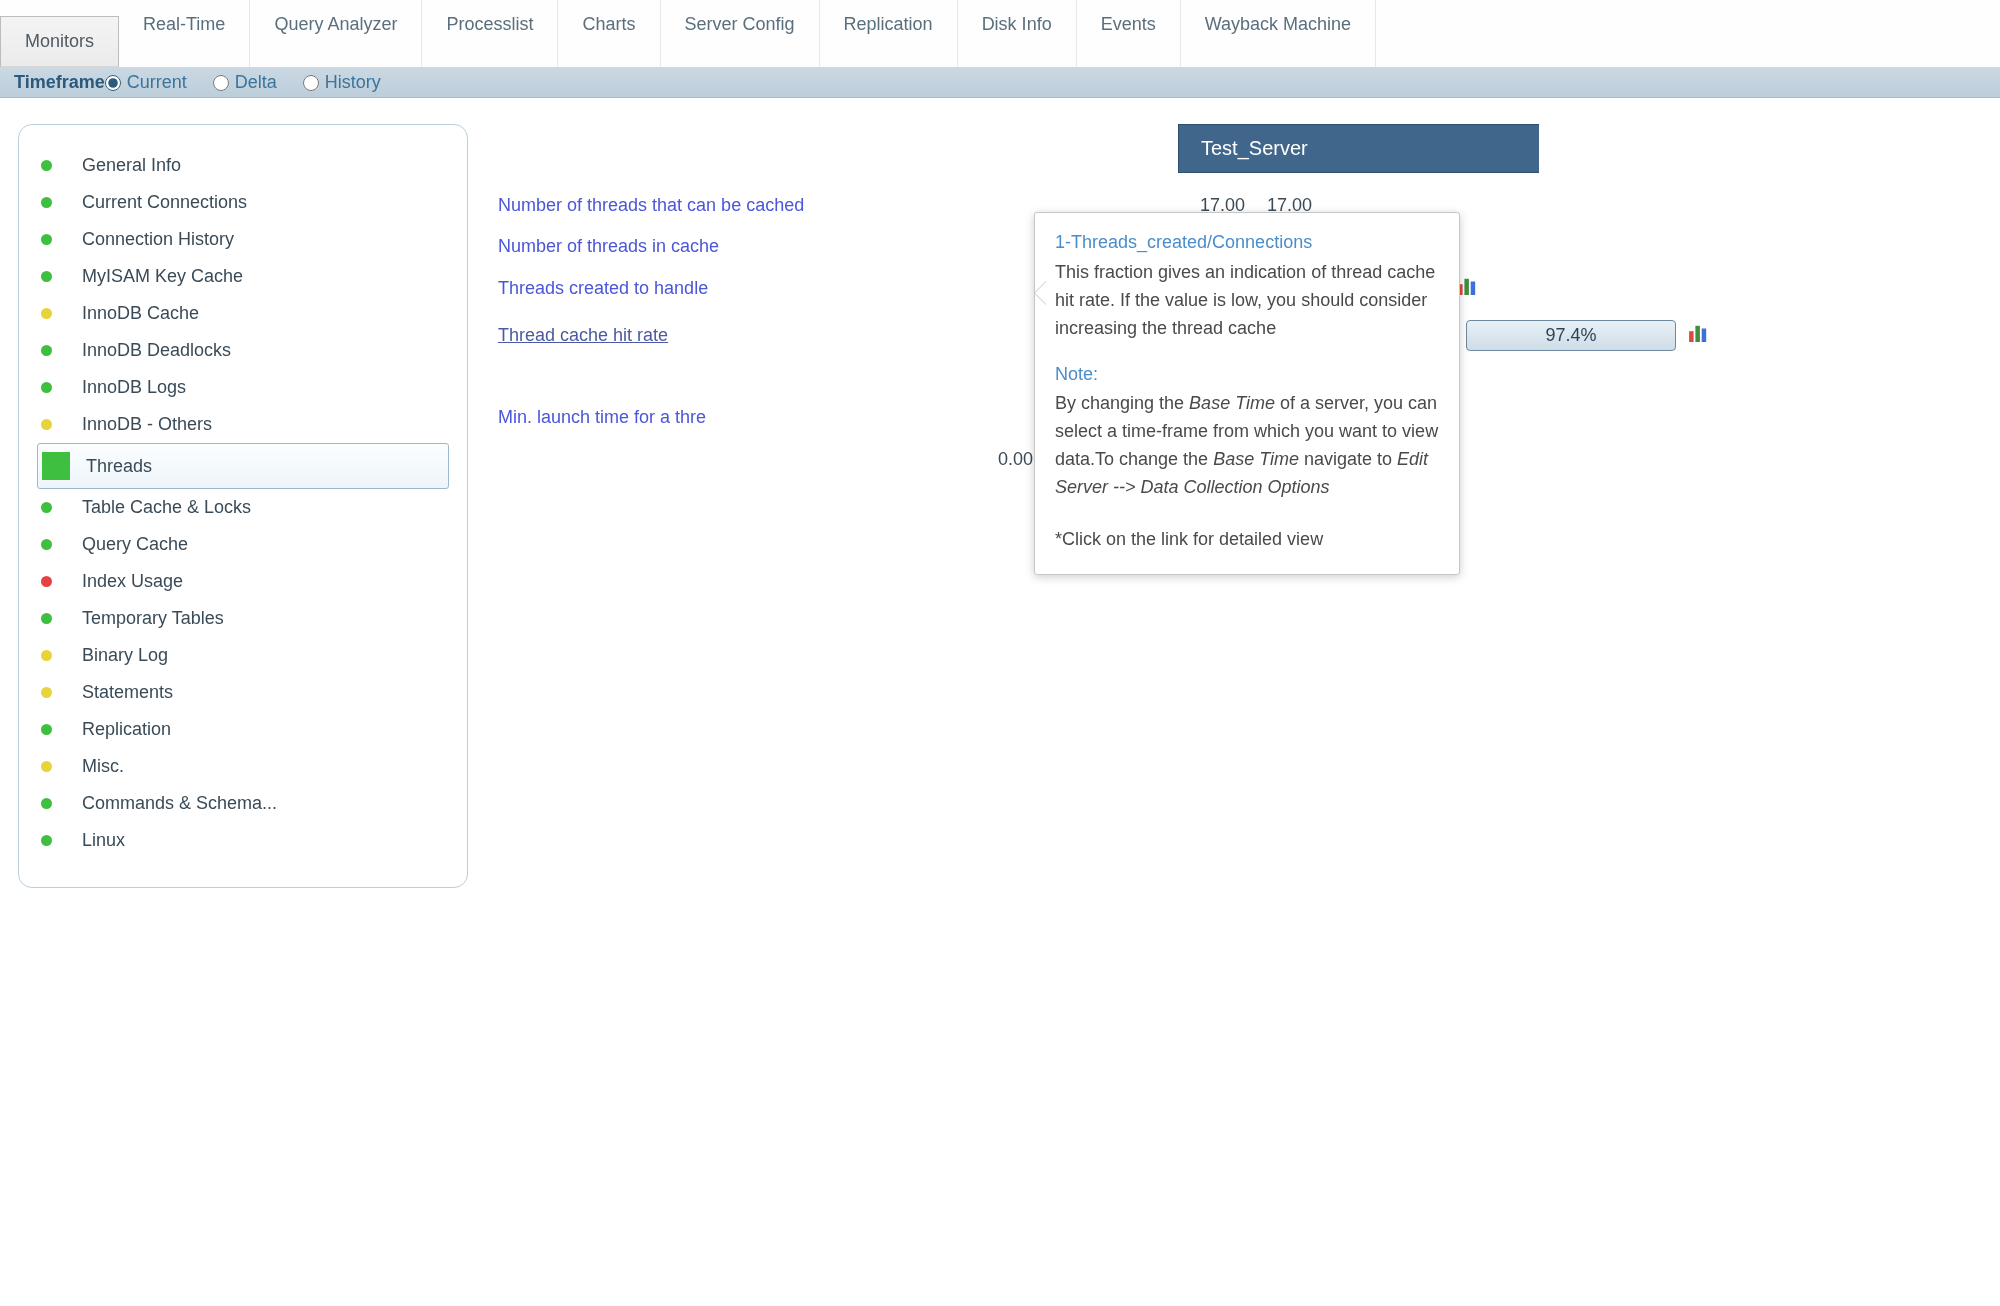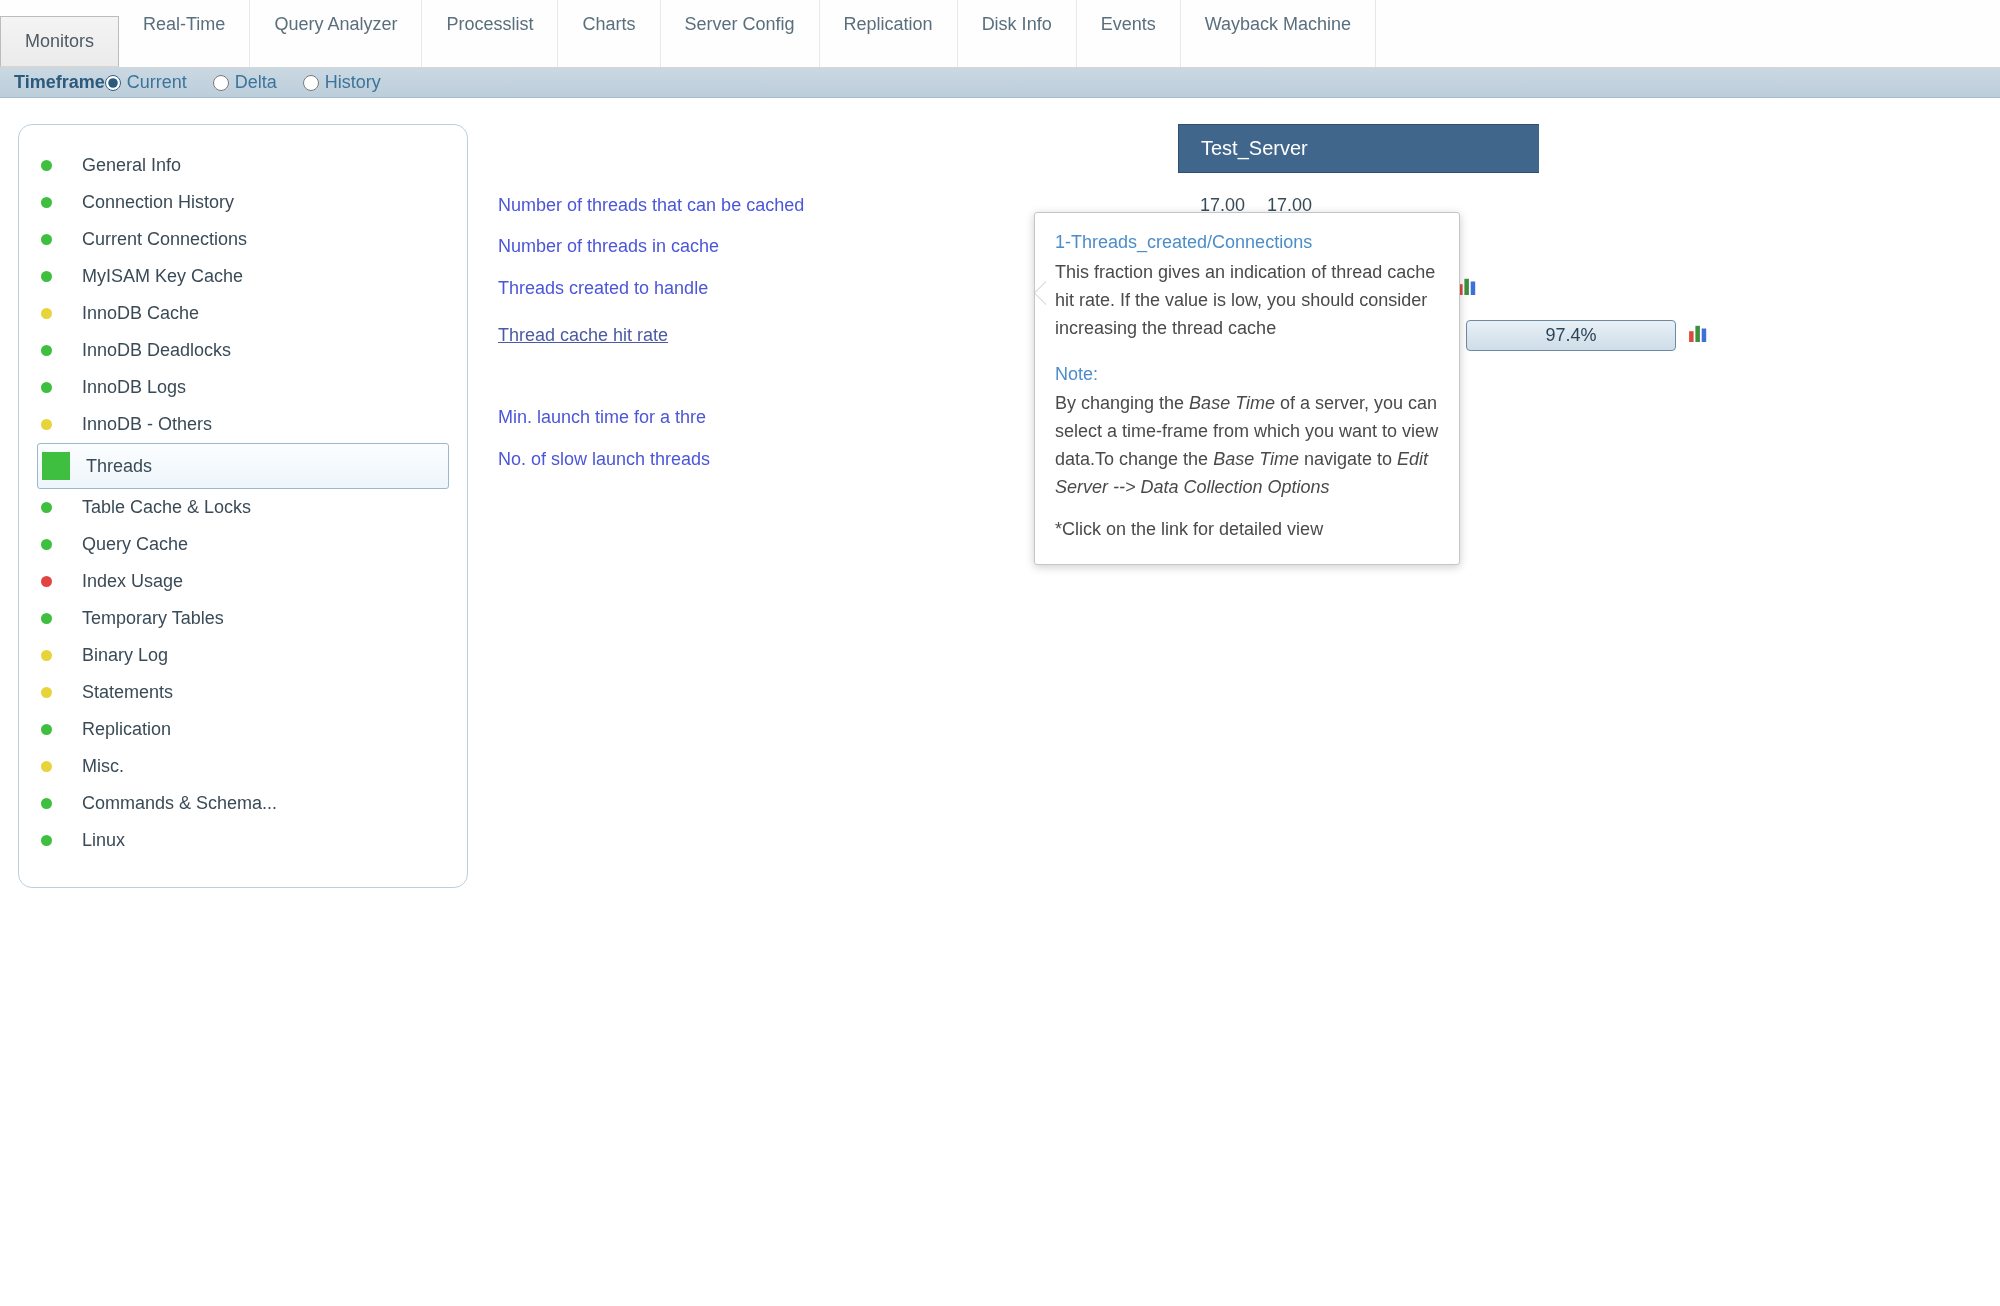--- a/index.html
+++ b/index.html
@@ -211,25 +211,25 @@
 </div>
 
 <div class="page">
   <div class="sidebar" id="sidebar">
       <div class="sidebar-item">
         <span class="dot dot-green"></span>
         <span>General Info</span>
       </div>
       <div class="sidebar-item">
         <span class="dot dot-green"></span>
+        <span>Current Connections</span>
+      </div>
+      <div class="sidebar-item">
+        <span class="dot dot-green"></span>
         <span>Connection History</span>
-      </div>
-      <div class="sidebar-item">
-        <span class="dot dot-green"></span>
-        <span>Current Connections</span>
       </div>
       <div class="sidebar-item">
         <span class="dot dot-green"></span>
         <span>MyISAM Key Cache</span>
       </div>
       <div class="sidebar-item">
         <span class="dot dot-yellow"></span>
         <span>InnoDB Cache</span>
       </div>
       <div class="sidebar-item">
@@ -356,36 +356,35 @@
         </div>
         <div class="metric-row" style="height: 36px;"></div>
         <div class="metric-row">
           <div class="metric-label">Min. launch time for a thre</div>
           <div class="metric-col"></div>
           <div class="metric-col">
             <span>2 secs</span>
           </div>
         </div>
         <div class="metric-row">
-          <div class="metric-label">No. of slow launch threads</div>
           <div class="metric-col"></div>
           <div class="metric-col">
             <span>0.00</span>
             <span class="bar-icon"><svg viewBox="0 0 24 20">
                 <rect x="1" y="8" width="5" height="12" fill="#d94b3f"></rect>
                 <rect x="8" y="2" width="5" height="18" fill="#3f8f3f"></rect>
                 <rect x="15" y="5" width="5" height="15" fill="#3f6fd9"></rect>
               </svg></span>
           </div>
         </div>
       </div>
 
     <div class="tooltip">
       <div class="t-head">1-Threads_created/Connections</div>
       <div>This fraction gives an indication of thread cache hit rate. If the value is low, you should consider increasing the thread cache</div>
       <div class="t-note">Note:</div>
       <div>
         <span>By changing the </span><em>Base Time</em><span> of a server, you can select a time-frame from which you want to view data.To change the </span><em>Base Time</em><span> navigate to </span><em>Edit Server --&gt; Data Collection Options</em>
       </div>
-      <div style="margin-top:14px">*Click on the link for detailed view</div>
+      <div style="margin-top:24px">*Click on the link for detailed view</div>
     </div>
   </div>
 </div>
 
 </body></html>

